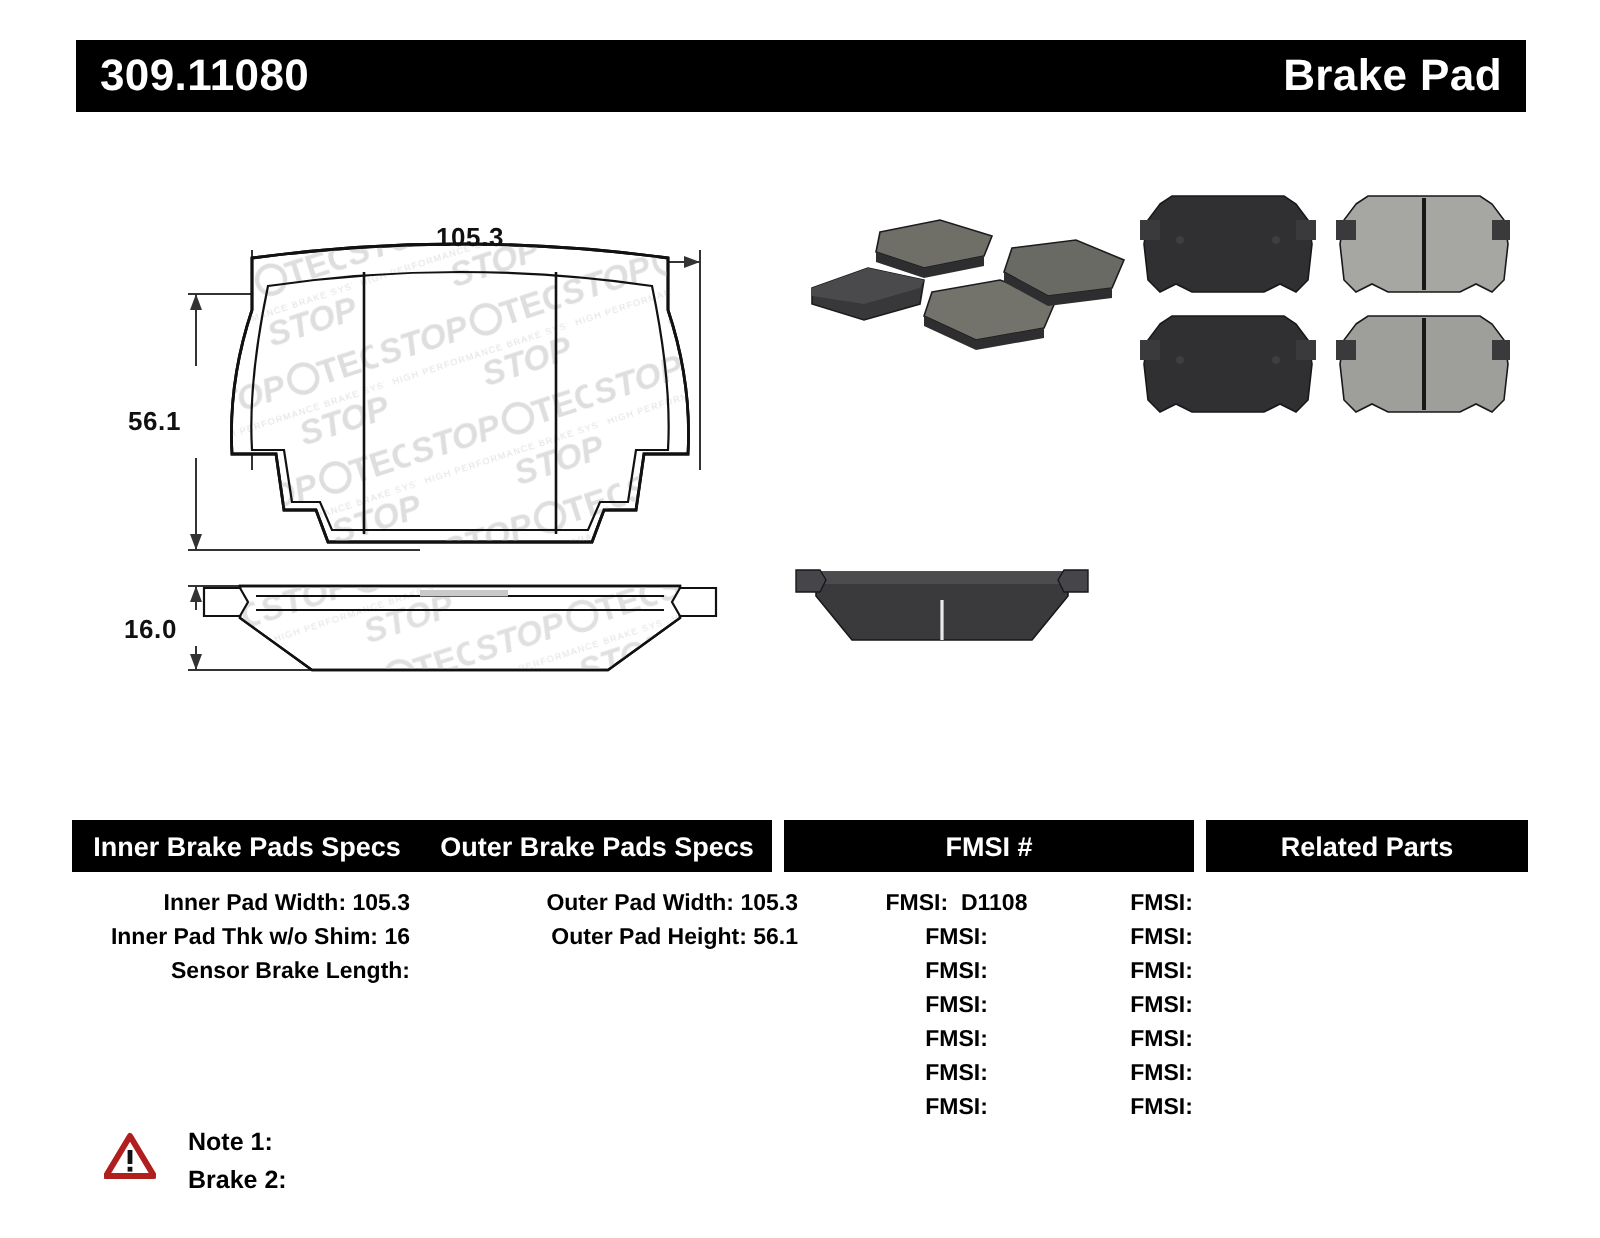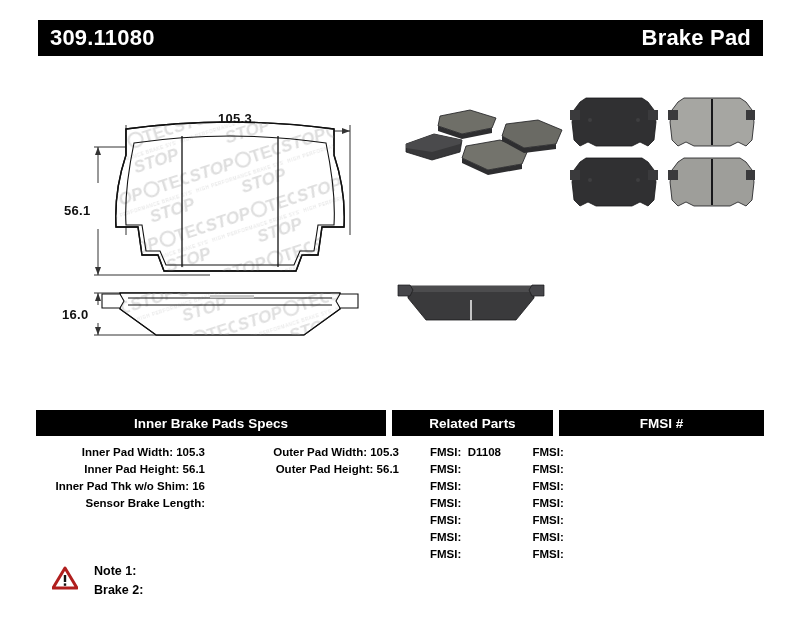--- a/index.html
+++ b/index.html
@@ -25,21 +25,21 @@
   .th{background:#000;color:#fff;font-size:13.5px;font-weight:bold;
       display:flex;align-items:center;justify-content:center;box-sizing:border-box;}
   .th-inner-outer{flex:0 0 350px;display:flex;}
   .th-inner-outer .half{flex:1;display:flex;align-items:center;justify-content:center;}
   .th-fmsi{flex:0 0 205px;}
   .th-related{flex:1;}
 
   .tbody{display:flex;gap:19px;margin-top:8px;}
   .col-inner{flex:0 0 175px;}
   .col-outer{flex:0 0 175px;}
-  .col-fmsi{flex:0 0 205px;display:flex;}
+  .col-fmsi{flex:0 0 205px;display:flex;text-align:center;}
   .col-fmsi .sub{flex:1;}
   .col-related{flex:1;padding-left:6px;}
 
   .spec-row{font-size:11.5px;font-weight:bold;line-height:17px;
     white-space:nowrap;text-align:right;padding-right:6px;}
   .spec-row .val{font-weight:bold;}
   .fmsi-row{font-size:11.5px;font-weight:bold;line-height:17px;
     white-space:nowrap;padding-left:6px;}
   .related-row{font-size:11.5px;font-weight:bold;line-height:17px;white-space:nowrap;}
 
@@ -197,29 +197,29 @@
     <path d="M148,5 L136,5 L133,10 L136,16 L148,16 Z" fill="#46464a" stroke="#18181a" stroke-width="0.7"></path>
     <line x1="75" y1="20" x2="75" y2="40" stroke="#e9e9e9" stroke-width="1.6"></line>
   </svg>
 </div>
 
 <div class="spec-table">
 
   <div class="thead">
     <div class="th th-inner-outer">
       <div class="half">Inner Brake Pads Specs</div>
+      <div class="half">Outer Brake Pads Specs</div>
     </div>
+    <div class="th th-fmsi">FMSI #</div>
     <div class="th th-related">Related Parts</div>
-    <div class="th th-fmsi">FMSI #</div>
   </div>
 
   <div class="tbody">
     <div class="col-inner">
         <div class="spec-row">Inner Pad Width: <span class="val">105.3</span></div>
-        <div class="spec-row">Inner Pad Height: <span class="val">56.1</span></div>
         <div class="spec-row">Inner Pad Thk w/o Shim: <span class="val">16</span></div>
         <div class="spec-row">Sensor Brake Length:</div>
       </div>
     <div class="col-outer">
         <div class="spec-row">Outer Pad Width: <span class="val">105.3</span></div>
         <div class="spec-row">Outer Pad Height: <span class="val">56.1</span></div>
       </div>
     <div class="col-fmsi">
       <div class="sub">
           <div class="fmsi-row">FMSI:&nbsp; D1108</div>

